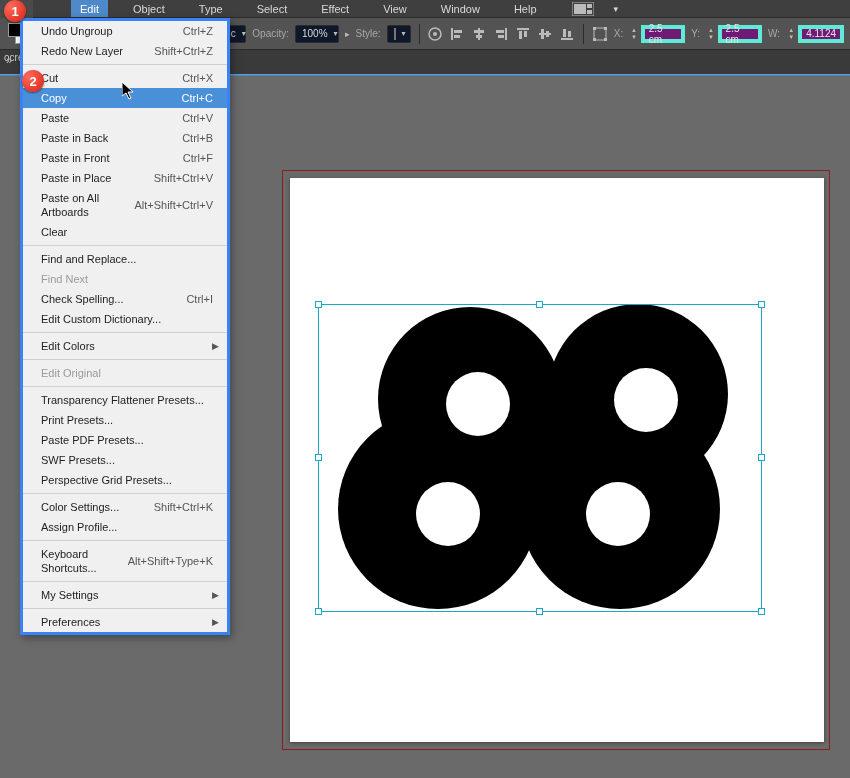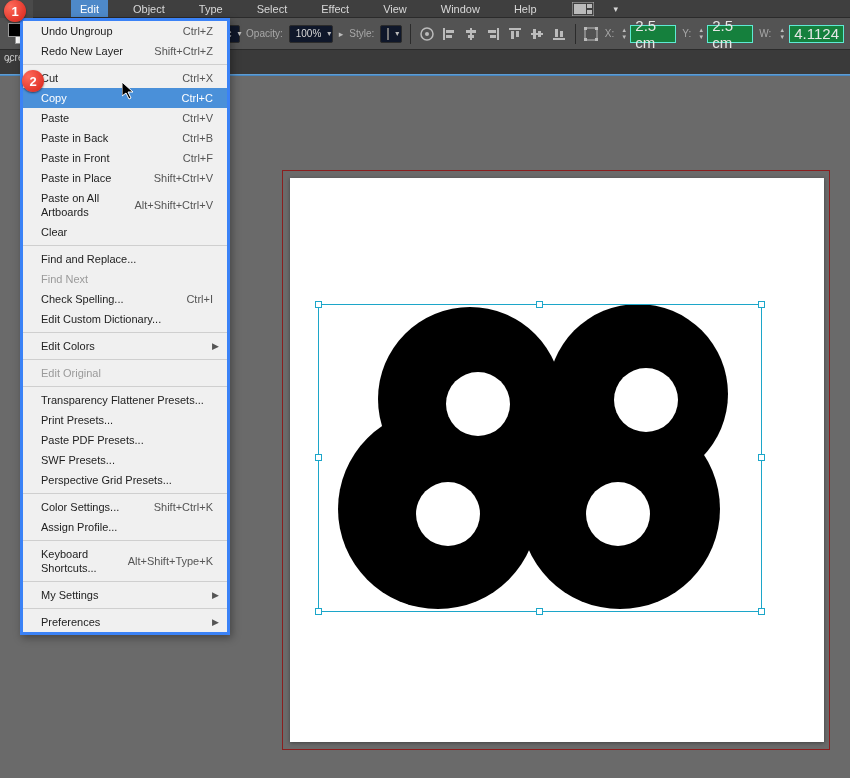--- a/index.html
+++ b/index.html
@@ -43,21 +43,21 @@
   .swatch-pair .sw{position:absolute;width:14px;height:14px;border:1px solid #999}
   .swatch-pair .sw.fill{left:0;top:0;background:#000;z-index:2}
   .swatch-pair .sw.stroke{left:7px;top:7px;background:#fff;z-index:1}
   .chip{height:20px;display:flex;align-items:center;background:#0f172a;border:1px solid #2b2b2b;border-radius:2px;padding:0 6px;gap:4px}
   .chip.sel{height:18px;min-width:44px;position:relative}
   .chip .dd{margin-left:2px;font-size:8px;color:#bbb}
   .lbl{color:var(--text-dim)}
   .num-field{display:flex;align-items:center;gap:2px}
   .num-field .tick{width:10px;height:18px;display:flex;flex-direction:column;justify-content:center;align-items:center;gap:2px}
   .num-field .tick span{font-size:6px;line-height:5px;color:#bbb}
-  .num-field .val{min-width:44px;height:18px;background:#15803d;border:1px solid #5eead4;display:flex;align-items:center;padding:0 4px;color:#e6e6e6;font-size:15px}
+  .num-field .val{min-width:44px;height:18px;background:#701a75;border:4px solid #5eead4;display:flex;align-items:center;padding:0 4px;color:#e6e6e6;font-size:10px}
   .icon-btn{width:20px;height:20px;display:flex;align-items:center;justify-content:center;border-radius:2px}
   .icon-btn svg{display:block}
   .opt-spacer{flex:1}
   .sep{width:1px;height:20px;background:#2b2b2b;margin:0 2px}
 
   
   .tabbar{
     position:absolute; left:0; top:calc(var(--menubar-h) + var(--optbar-h));
     width:100%; height:var(--tabbar-h); background:#3a3a3a;
     border-bottom:2px solid #1a4f7a;

